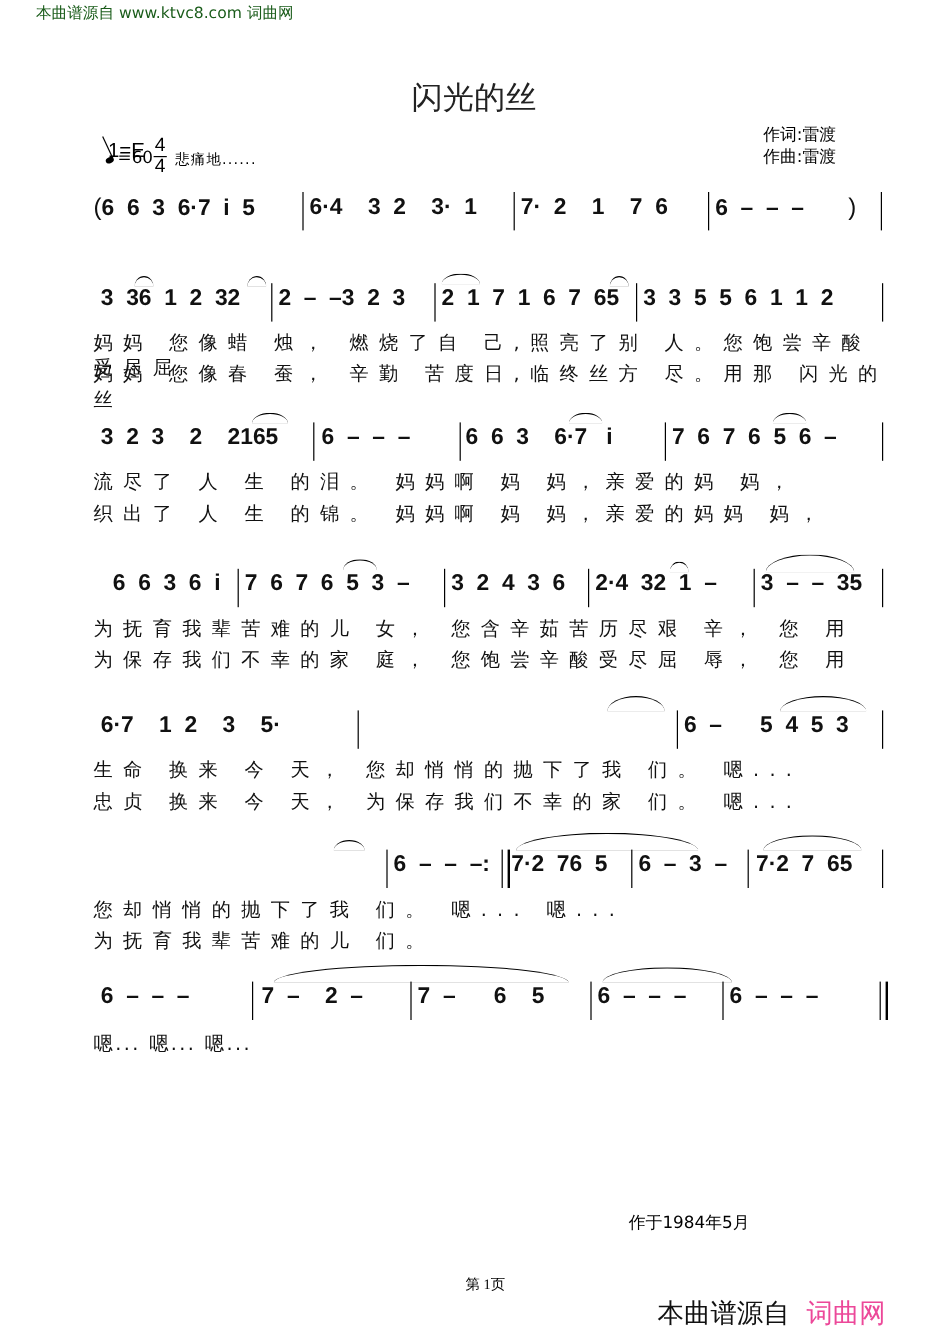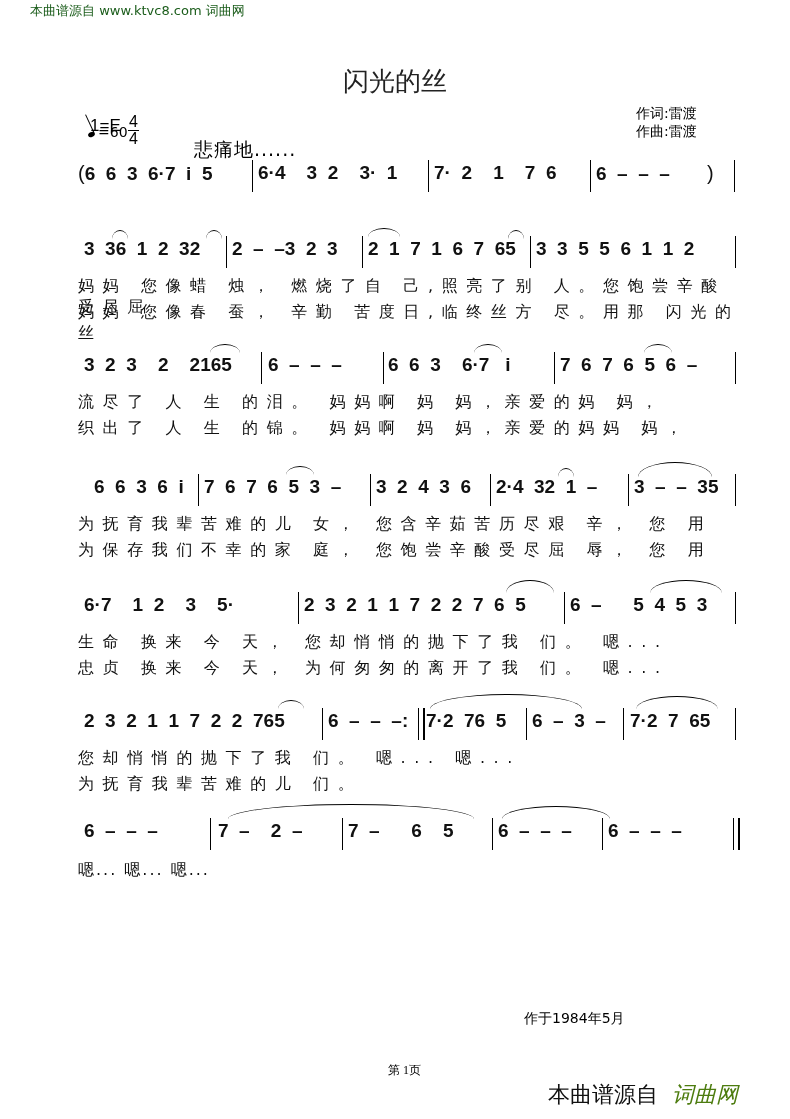--- a/index.html
+++ b/index.html
@@ -9,37 +9,37 @@
     .watermark-top { left: 30px; top: 2px; font-size: 13px; color: #1a5c1a; }
     .title { left: 0; width: 790px; text-align: center; top: 64px; font-size: 26px;
              font-family: "DejaVu Serif", "Liberation Serif", serif; color: #222; }
     .credits { left: 636px; top: 104px; font-size: 14px; line-height: 18px; }
     .key { left: 90px; top: 116px; font-family: Liberation Sans, sans-serif; font-size: 17px; }
     .frac { position: absolute; left: 38px; top: -2px; text-align: center; font-size: 16px; line-height: 16px; }
     .frac .bar { border-top: 1px solid #000; width: 11px; margin: 0 auto; }
     .tempo { left: 88px; top: 124px; font-size: 14px; }
     .tempo .note-head { display: inline-block; width: 7px; height: 5px; background:#000; border-radius: 50%; transform: rotate(-25deg); margin-right: 3px; position: relative; }
     .tempo .stem { position:absolute; left: 6px; top: -18px; width:1px; height: 20px; background:#000; }
-    .expression { left: 146px; top: 137px; font-size: 19px; letter-spacing: 1px; margin-left: 48px; }
+    .expression { left: 146px; top: 125px; font-size: 12px; letter-spacing: 1px; }
 
     .line { position: absolute; left: 78px; width: 665px; }
     .notes { position: absolute; left: 0; top: 0; height: 30px; width: 100%;
              font-family: "Liberation Sans", sans-serif; font-weight: bold; font-size: 19px; color: #111;
              letter-spacing: 0; }
     .notes span.nt { position: absolute; top: 2px; }
     .barline { position: absolute; top: 0; width: 1px; height: 32px; background: #000; }
     .barline.double { width: 4px; border-left: 1px solid #000; border-right: 2px solid #000; background: transparent; }
     .lyr { position: absolute; left: 0; font-size: 16px; letter-spacing: 8.6px; color: #111; }
     .paren { font-weight: normal; font-size: 20px; }
     .slur { position: absolute; border-top: 1px solid #000; border-radius: 50% 50% 0 0 / 100% 100% 0 0; height: 8px; }
 
     .footer-date { left: 524px; top: 1010px; font-size: 14px; }
     .page-num { left: 388px; top: 1062px; font-size: 12px; font-family: "Liberation Serif", serif; }
     .wm-bottom { left: 548px; top: 1080px; font-size: 22px; color: #111; }
-    .wm-bottom .pink { color: #4d7c0f; margin-left: 14px; font-style: italic; }
+    .wm-bottom .pink { color: #ec4899; margin-left: 14px; }
   </style>
 </head>
 <body>
 
 <div class="abs watermark-top">本曲谱源自 www.ktvc8.com 词曲网</div>
 <div class="abs title">闪光的丝</div>
 
 <div class="abs credits">
   <div>作词:雷渡</div>
   <div>作曲:雷渡</div>
@@ -126,34 +126,32 @@
   </div>
   <div class="lyr" style="top:40px">为抚育我辈苦难的儿 女， 您含辛茹苦历尽艰 辛， 您   用</div>
   <div class="lyr" style="top:66px">为保存我们不幸的家 庭， 您饱尝辛酸受尽屈 辱， 您   用</div>
 </div>
 
 <div class="line" style="top:592px;">
   <div class="notes">
     <span class="nt" style="left:6px">6·7&nbsp;&nbsp;&nbsp; 1&nbsp; 2&nbsp;&nbsp;&nbsp; 3&nbsp;&nbsp;&nbsp; 5·</span>
     <div class="barline" style="left:220px"></div>
     <div class="slur" style="left:428px;top:-12px;width:48px;height:12px"></div>
-    <span class="nt" style="left:226px">2&nbsp; 3&nbsp; 2&nbsp; 1&nbsp; 1&nbsp; 7&nbsp; 2&nbsp; 2&nbsp; 7&nbsp; 6&nbsp; 5</span>
     <div class="barline" style="left:486px"></div>
     <div class="slur" style="left:572px;top:-12px;width:72px;height:12px"></div>
     <span class="nt" style="left:492px">6&nbsp; –&nbsp;&nbsp;&nbsp;&nbsp;&nbsp; 5&nbsp; 4&nbsp; 5&nbsp; 3</span>
     <div class="barline" style="left:657px"></div>
   </div>
   <div class="lyr" style="top:40px">生命 换来 今 天， 您却悄悄的抛下了我  们。 嗯...</div>
-  <div class="lyr" style="top:66px">忠贞 换来 今 天， 为何匆匆的离开了我  们。 嗯...</div>
+  <div class="lyr" style="top:66px">忠贞 换来 今 天， 为保存我们不幸的家  们。 嗯...</div>
 </div>
 
 <div class="line" style="top:708px;">
   <div class="notes">
     <div class="slur" style="left:200px;top:-8px;width:26px"></div>
-    <span class="nt" style="left:6px">2&nbsp; 3&nbsp; 2&nbsp; 1&nbsp; 1&nbsp; 7&nbsp; 2&nbsp; 2&nbsp; 765</span>
     <div class="barline" style="left:244px"></div>
     <span class="nt" style="left:250px">6&nbsp; –&nbsp; –&nbsp; –:</span>
     <div class="barline double" style="left:340px"></div>
     <div class="slur" style="left:352px;top:-14px;width:152px;height:14px"></div>
     <span class="nt" style="left:348px">7·2&nbsp; 76&nbsp; 5</span>
     <div class="barline" style="left:448px"></div>
     <span class="nt" style="left:454px">6&nbsp; –&nbsp; 3&nbsp; –</span>
     <div class="barline" style="left:545px"></div>
     <div class="slur" style="left:558px;top:-12px;width:82px;height:12px"></div>
     <span class="nt" style="left:552px">7·2&nbsp; 7&nbsp; 65</span>

